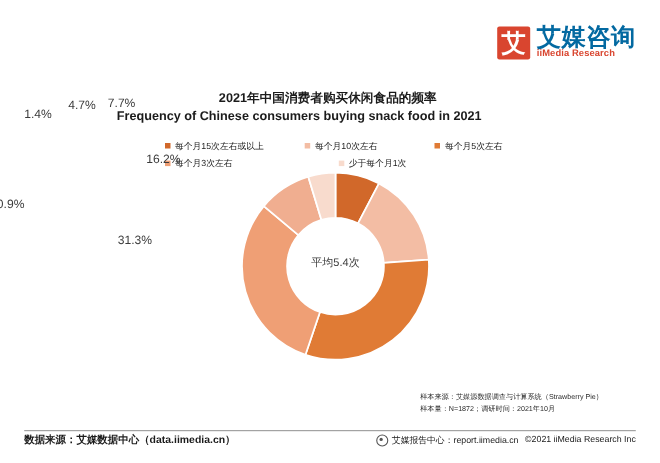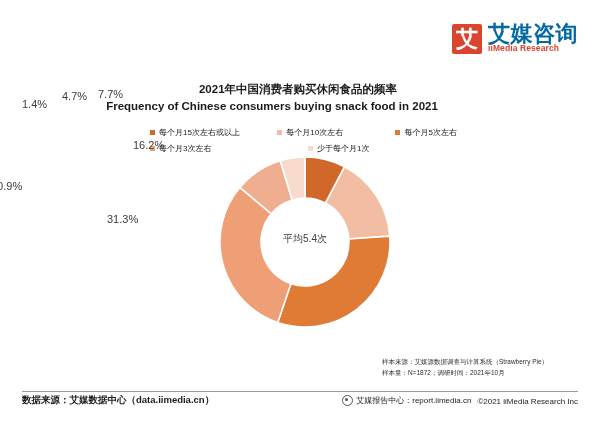--- a/index.html
+++ b/index.html
@@ -209,21 +209,21 @@
     background: #9a9a9a;
   }
   .copyright {
     position: absolute;
     right: 22px;
     top: 42px;
     font-size: 8px;
     color: #1b1b1b;
     white-space: nowrap;
     display: flex;
-    align-items: flex-end;
+    align-items: flex-start;
   }
   .copy-glyph {
     display: inline-block;
     width: 9px;
     height: 9px;
     border: 1px solid #555;
     border-radius: 50%;
     margin-right: 3px;
     position: relative;
   }

